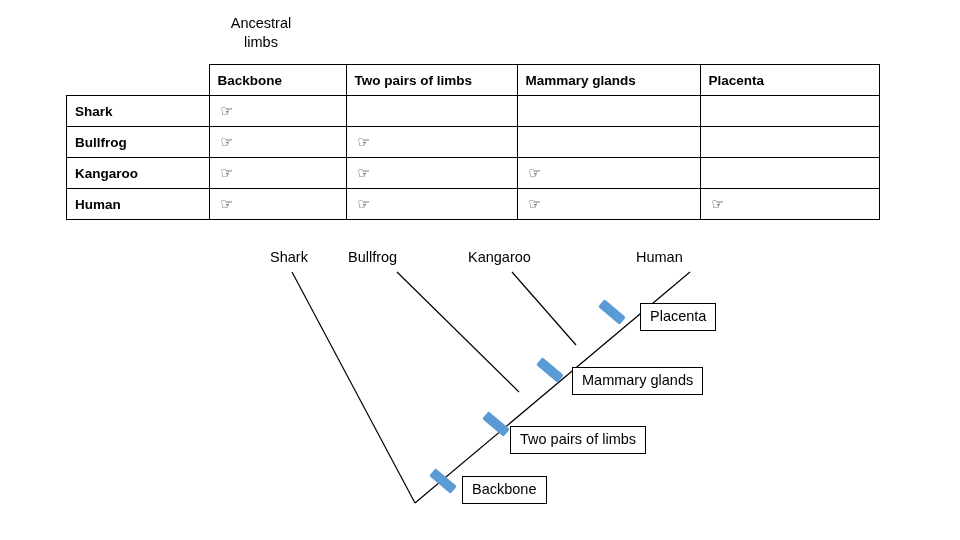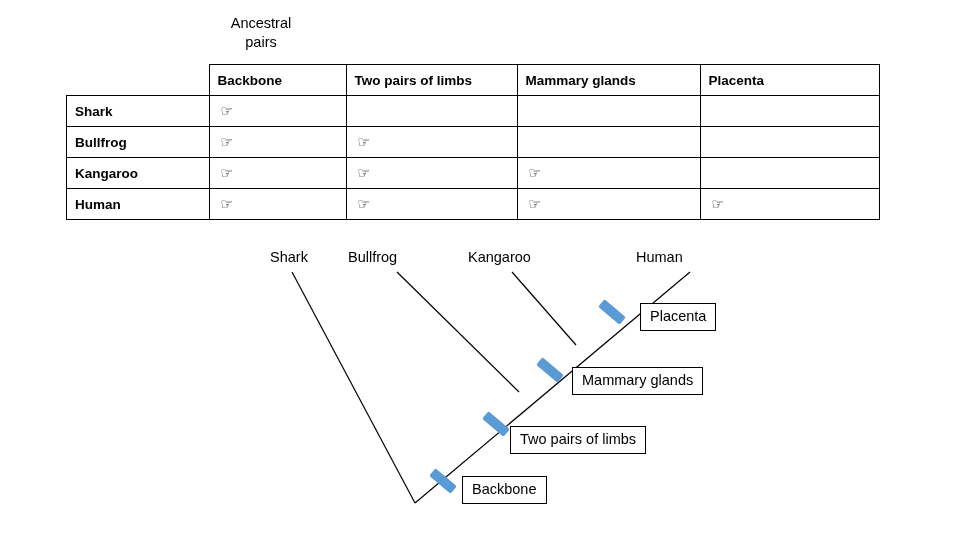--- a/index.html
+++ b/index.html
@@ -96,21 +96,21 @@
     padding: 4px 9px 5px 9px;
     white-space: nowrap;
     line-height: 1.15;
   }
 </style>
 </head>
 <body>
 
 <div id="ancestral-caption">
   <div>Ancestral</div>
-  <div>pairs</div>
+  <div>limbs</div>
 </div>
 
 <table id="trait-table">
   <thead>
     <tr>
       <th class="corner-cell"></th>
       <th class="col-backbone">Backbone</th>
       <th class="col-limbs">Two pairs of limbs</th>
       <th class="col-mammary">Mammary glands</th>
       <th class="col-placenta">Placenta</th>

